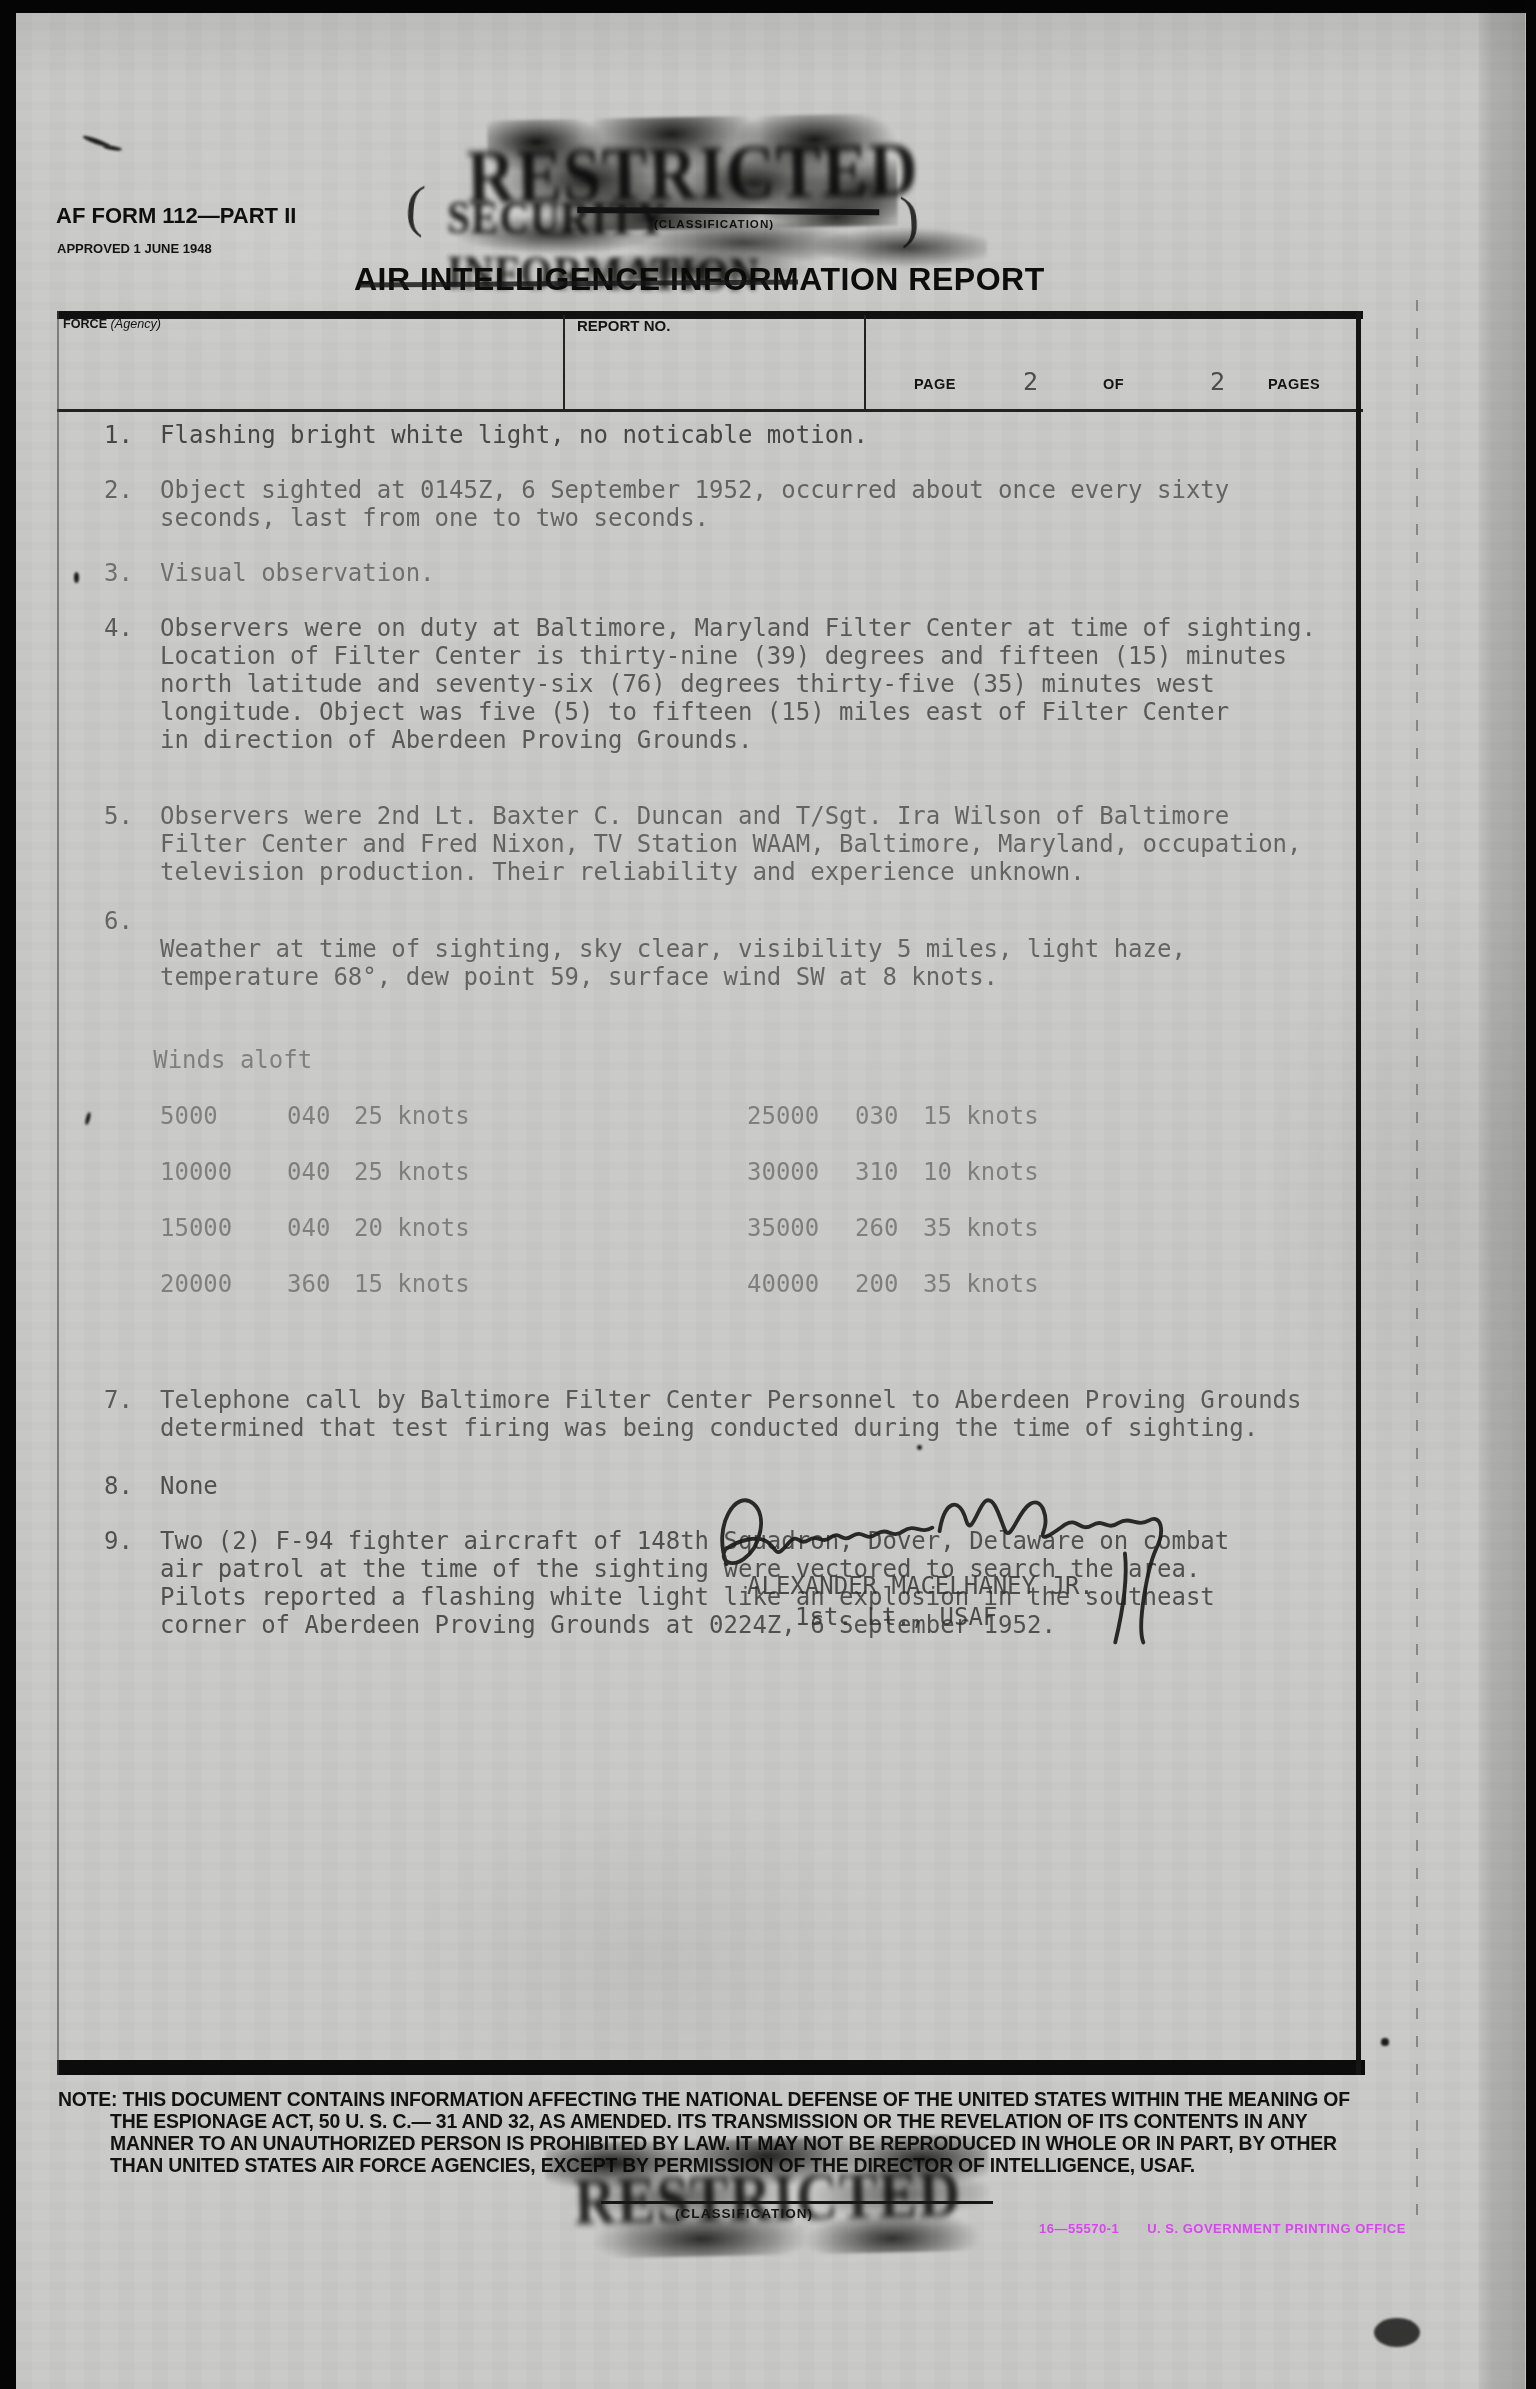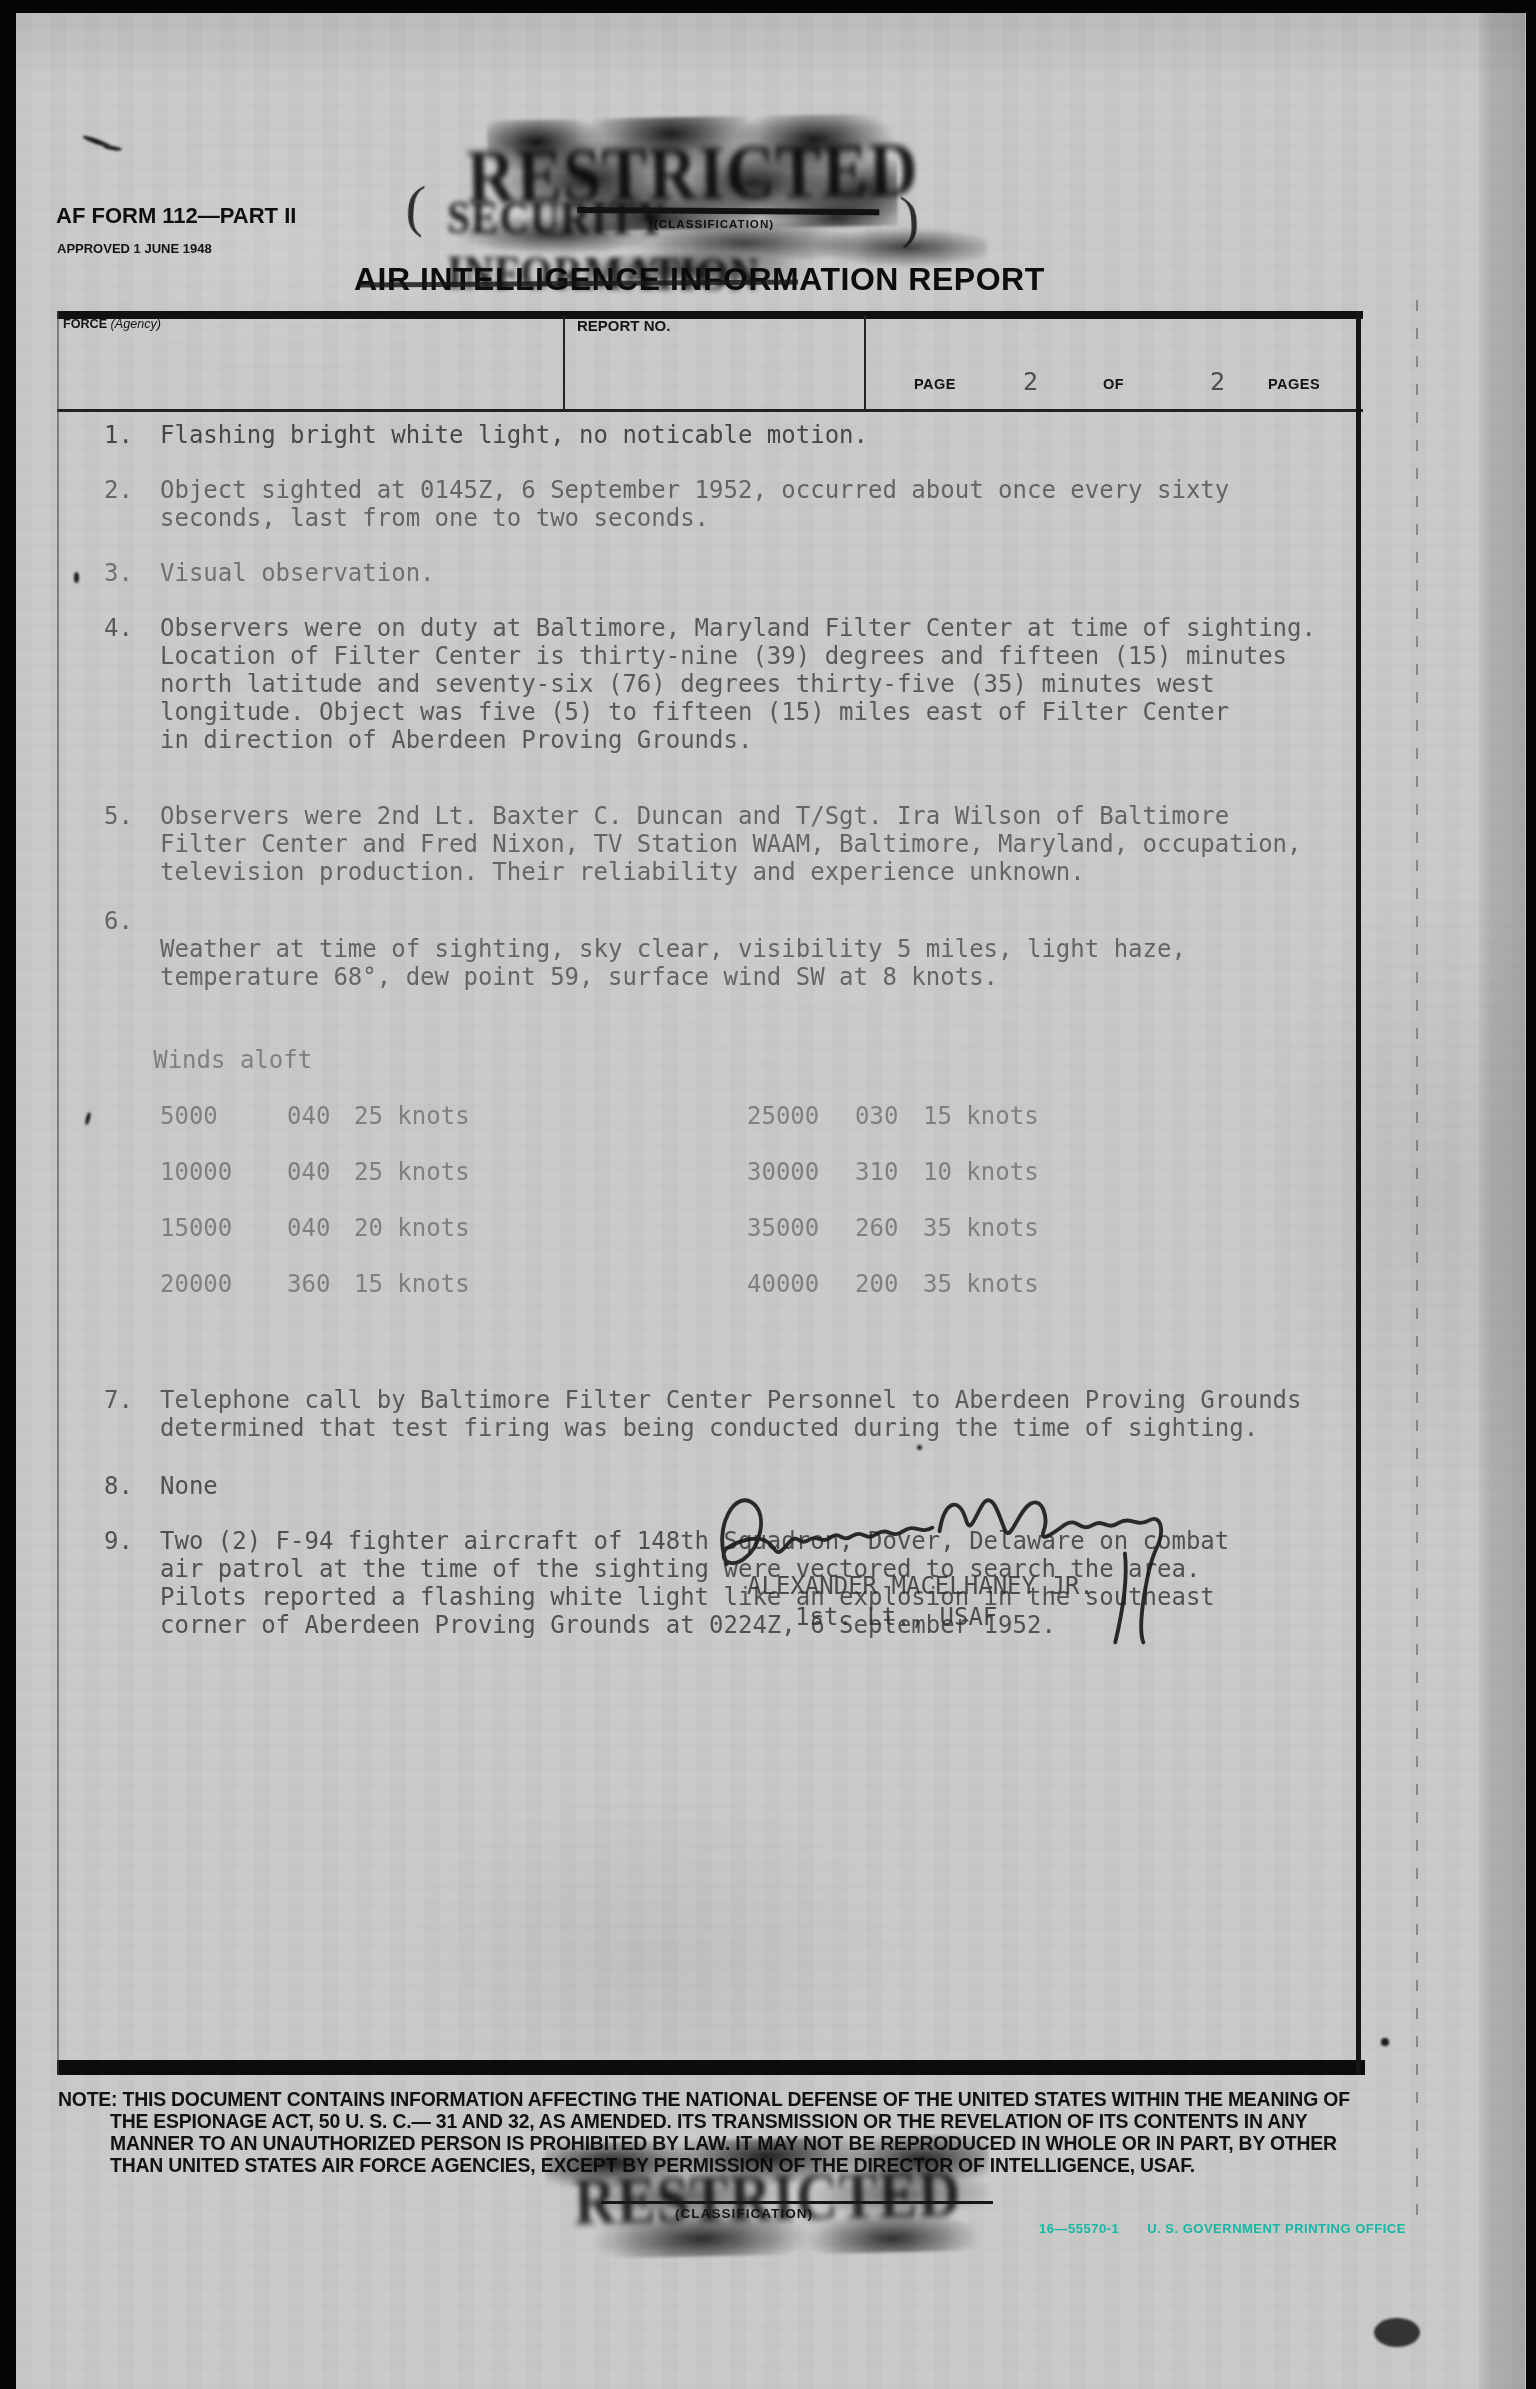--- a/index.html
+++ b/index.html
@@ -123,21 +123,21 @@
   #sig-name { left:747px; top:1572px; font-size:24px; opacity:.82; }
   #sig-rank { left:747px; top:1603px; font-size:24px; opacity:.82;margin-left:48px; }
 
   
   #note { position:absolute; left:58px; top:2088px; width:1331px; z-index:2;
     font-size:19.4px; font-weight:bold; line-height:22px; letter-spacing:-0.2px;
     color:#121212; padding-left:52px; text-indent:-52px; filter:blur(0.2px); }
   #class-rule-bottom { left:601px; top:2201px; width:392px; height:2.9px; background:#161616; z-index:6; }
   #class-label-bottom { left:675px; top:2206px; font-size:13.6px; letter-spacing:1px; z-index:6; }
   #print-line { position:absolute; left:1039px; top:2221px; display:flex; gap:28px; z-index:2;
-    font-size:13px; font-weight:bold; color:#14b8a6; filter:blur(0.2px); letter-spacing:0.5px; }
+    font-size:13px; font-weight:bold; color:#d946ef; filter:blur(0.2px); letter-spacing:0.5px; }
 
   
   .speck { position:absolute; background:#1b1b1b; border-radius:50%; filter:blur(1px); z-index:2; }
   #s1{left:82px; top:139px; width:29px; height:4.8px; transform:rotate(20deg);}
   #s2{left:103px; top:146px; width:19.4px; height:3.9px; transform:rotate(10deg);}
   #s3{left:1374px; top:2318px; width:46px; height:29px; opacity:.85;}
   #s4{left:1381px; top:2038px; width:7.7px; height:7.7px;}
   #s5{left:74px; top:572px; width:4.8px; height:10.7px;}
   #s6{left:917px; top:1445px; width:4.8px; height:4.8px;}
   #s7{left:86px; top:1112px; width:3.9px; height:12.6px; transform:rotate(15deg);}

